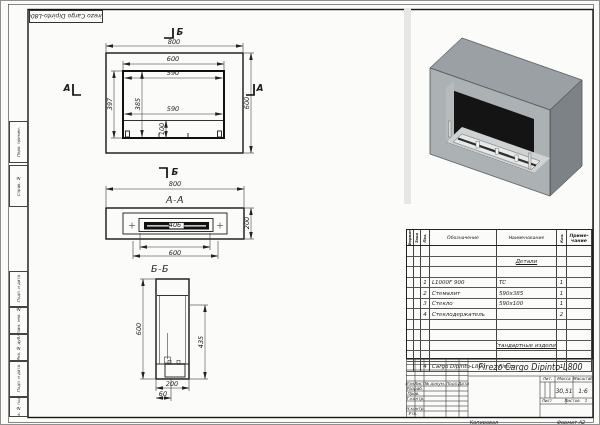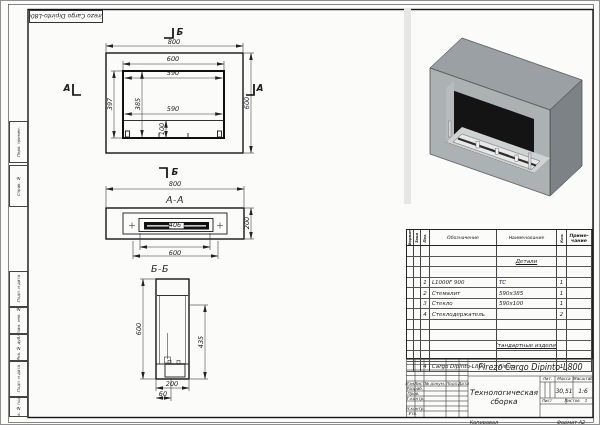--- a/index.html
+++ b/index.html
@@ -351,24 +351,20 @@
       </div>
   </div>
 
   <div class="tblock">
     <svg width="187" height="58">
       <path class="tn" d="M0,.5 H187 M.5,0 V58 M62,0 V58 M9,0 V58 M18,0 V58 M40,0 V58 M53,0 V58"></path>
       <path class="tn" d="M0,5.5 H62 M0,11 H62 M0,16.5 H62 M0,22 H62 M0,27 H62 M0,32 H62 M0,37 H62 M0,42 H62 M0,47 H62 M0,52 H62"></path>
       <path class="tn" d="M62,17 H187 M134,17 V58 M134,23 H187 M149,17 V39 M167,17 V39 M134,39 H187 M134,45 H187 M160,39 V45 M139,23 V39 M144,23 V39"></path>
     </svg>
     <div class="tb desig">Firezo Cargo Dipinto-L800</div>
-    <div class="tb ttl">
-      <span>Технологическая</span>
-      <span>сборка</span>
-    </div>
     <span class="tb" style="left:4.5px;top:24.5px">Изм.</span>
     <span class="tb" style="left:13.5px;top:24.5px">Лист</span>
     <span class="tb" style="left:29px;top:24.5px">№ докум.</span>
     <span class="tb" style="left:46.5px;top:24.5px">Подп.</span>
     <span class="tb" style="left:57.5px;top:24.5px">Дата</span>
     <span class="tb" style="left:9px;top:29.5px">Разраб.</span>
     <span class="tb" style="left:7.5px;top:34.5px">Пров.</span>
     <span class="tb" style="left:9.5px;top:39.5px">Т.контр.</span>
     <span class="tb" style="left:9.5px;top:49.5px">Н.контр.</span>
     <span class="tb" style="left:7px;top:54.5px">Утв.</span>

